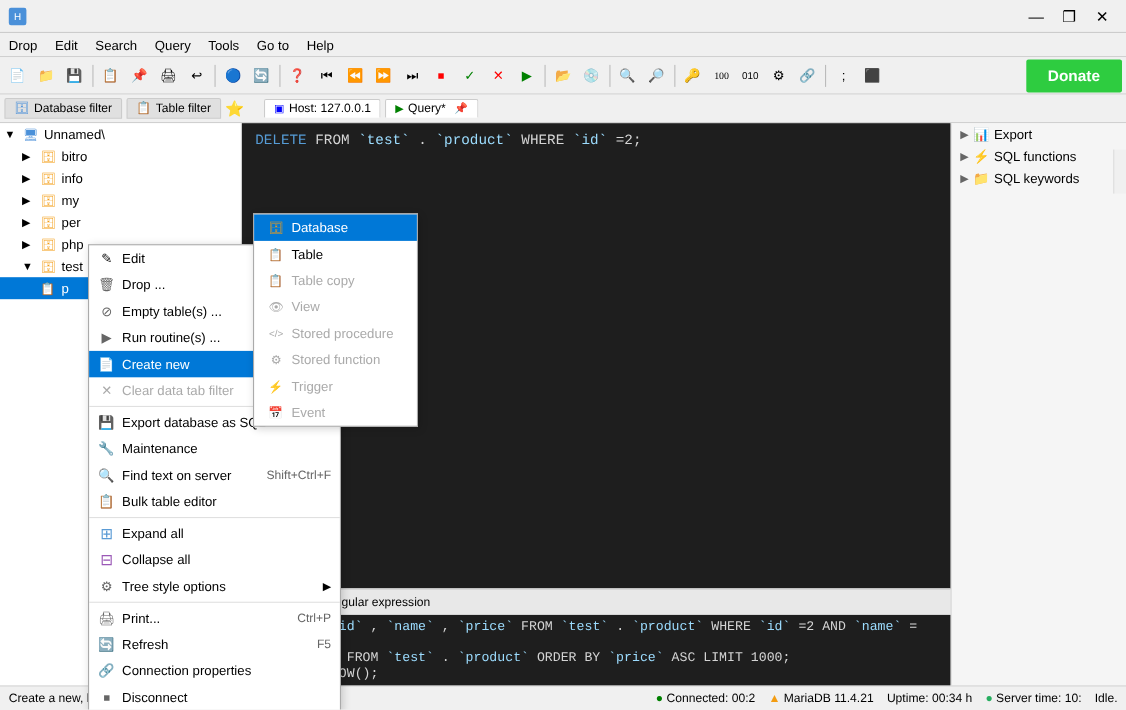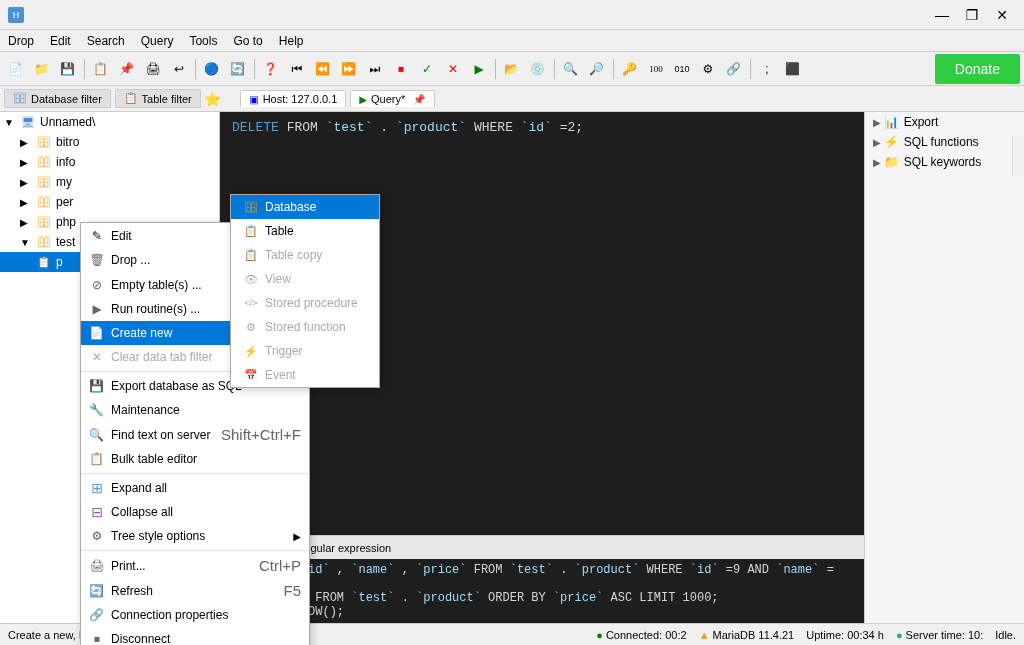--- a/index.html
+++ b/index.html
@@ -57,21 +57,21 @@
       border-radius: 2px;
     }
     .toolbar-sep { width: 1px; height: 20px; background: #bbb; margin: 0 2px; }
     .donate-btn {
       margin-left: auto;
       background: #2ecc40;
       color: white;
       border: none;
       padding: 6px 20px;
       font-size: 14px;
-      font-weight: normal;
+      font-weight: bold;
       cursor: pointer;
       border-radius: 2px;
       height: 30px;
     }
 
     
     .tab-bar {
       background: #f0f0f0;
       height: 26px;
       display: flex;
@@ -157,21 +157,21 @@
       display: flex;
       align-items: center;
       gap: 6px;
       cursor: pointer;
       font-size: 12px;
       position: relative;
     }
     .ctx-item.highlighted { background: #0078d7; color: white; }
     .ctx-item.disabled { color: #aaa; cursor: default; }
     .ctx-sep { height: 1px; background: #e0e0e0; margin: 2px 0; }
-    .ctx-shortcut { margin-left: auto; color: #666; font-size: 15px; }
+    .ctx-shortcut { margin-left: auto; color: #666; font-size: 11px; }
     .ctx-arrow { margin-left: auto; font-size: 10px; }
     .ctx-icon { width: 16px; height: 16px; display: flex; align-items: center; justify-content: center; font-size: 12px; }
 
     
     .submenu {
       position: absolute;
       top: 82px;
       left: 230px;
       background: white;
       border: 1px solid #aaa;
@@ -381,21 +381,21 @@
           <span style="color:#d4d4d4;">, </span>
           <span style="color:#9cdcfe;">`name`</span>
           <span style="color:#d4d4d4;">, </span>
           <span style="color:#9cdcfe;">`price`</span>
           <span style="color:#d4d4d4;"> FROM </span>
           <span style="color:#9cdcfe;">`test`</span>
           <span style="color:#d4d4d4;">.</span>
           <span style="color:#9cdcfe;">`product`</span>
           <span style="color:#d4d4d4;"> WHERE </span>
           <span style="color:#9cdcfe;">`id`</span>
-          <span style="color:#d4d4d4;">=9 AND </span>
+          <span style="color:#d4d4d4;">=2 AND </span>
           <span style="color:#9cdcfe;">`name`</span>
           <span style="color:#d4d4d4;">=</span>
           <span style="color:#ce9178;">'bags'</span>
         </span>
       </div>
       <div style="display:flex; gap:8px;">
         <span style="color:#858585;">90</span>
         <span>
           <span style="color:#569cd6;">SELECT</span>
           <span style="color:#d4d4d4;"> * FROM </span>

